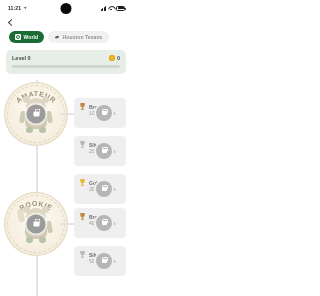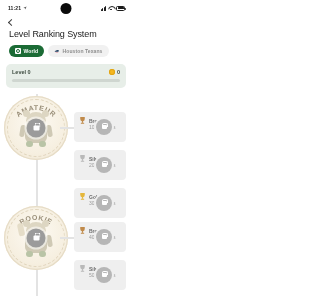--- a/index.html
+++ b/index.html
@@ -160,21 +160,20 @@
       <span class="batt">
           <span></span>
         </span>
     </div>
     <div class="notch"></div>
   </div>
 
   <div class="back">
     <span class="chev"></span>
   </div>
-  <div class="title">Level Ranking System</div>
 
   <div class="tabs">
     <div class="tab tab-active">
       <span class="logo-world"></span>
       <span class="tab-label">World</span>
     </div>
     <div class="tab tab-idle">
       <svg class="logo-tex" viewBox="0 0 12 10">
         <path d="M1 5 Q4 1 10 2 Q7 4 10 5 Q5 6 1 5 Z" fill="#1b3a5c"></path>
         <path d="M2 5.4 Q5 7 9 6.4 Q6 8.4 2 5.4 Z" fill="#c8102e"></path>

